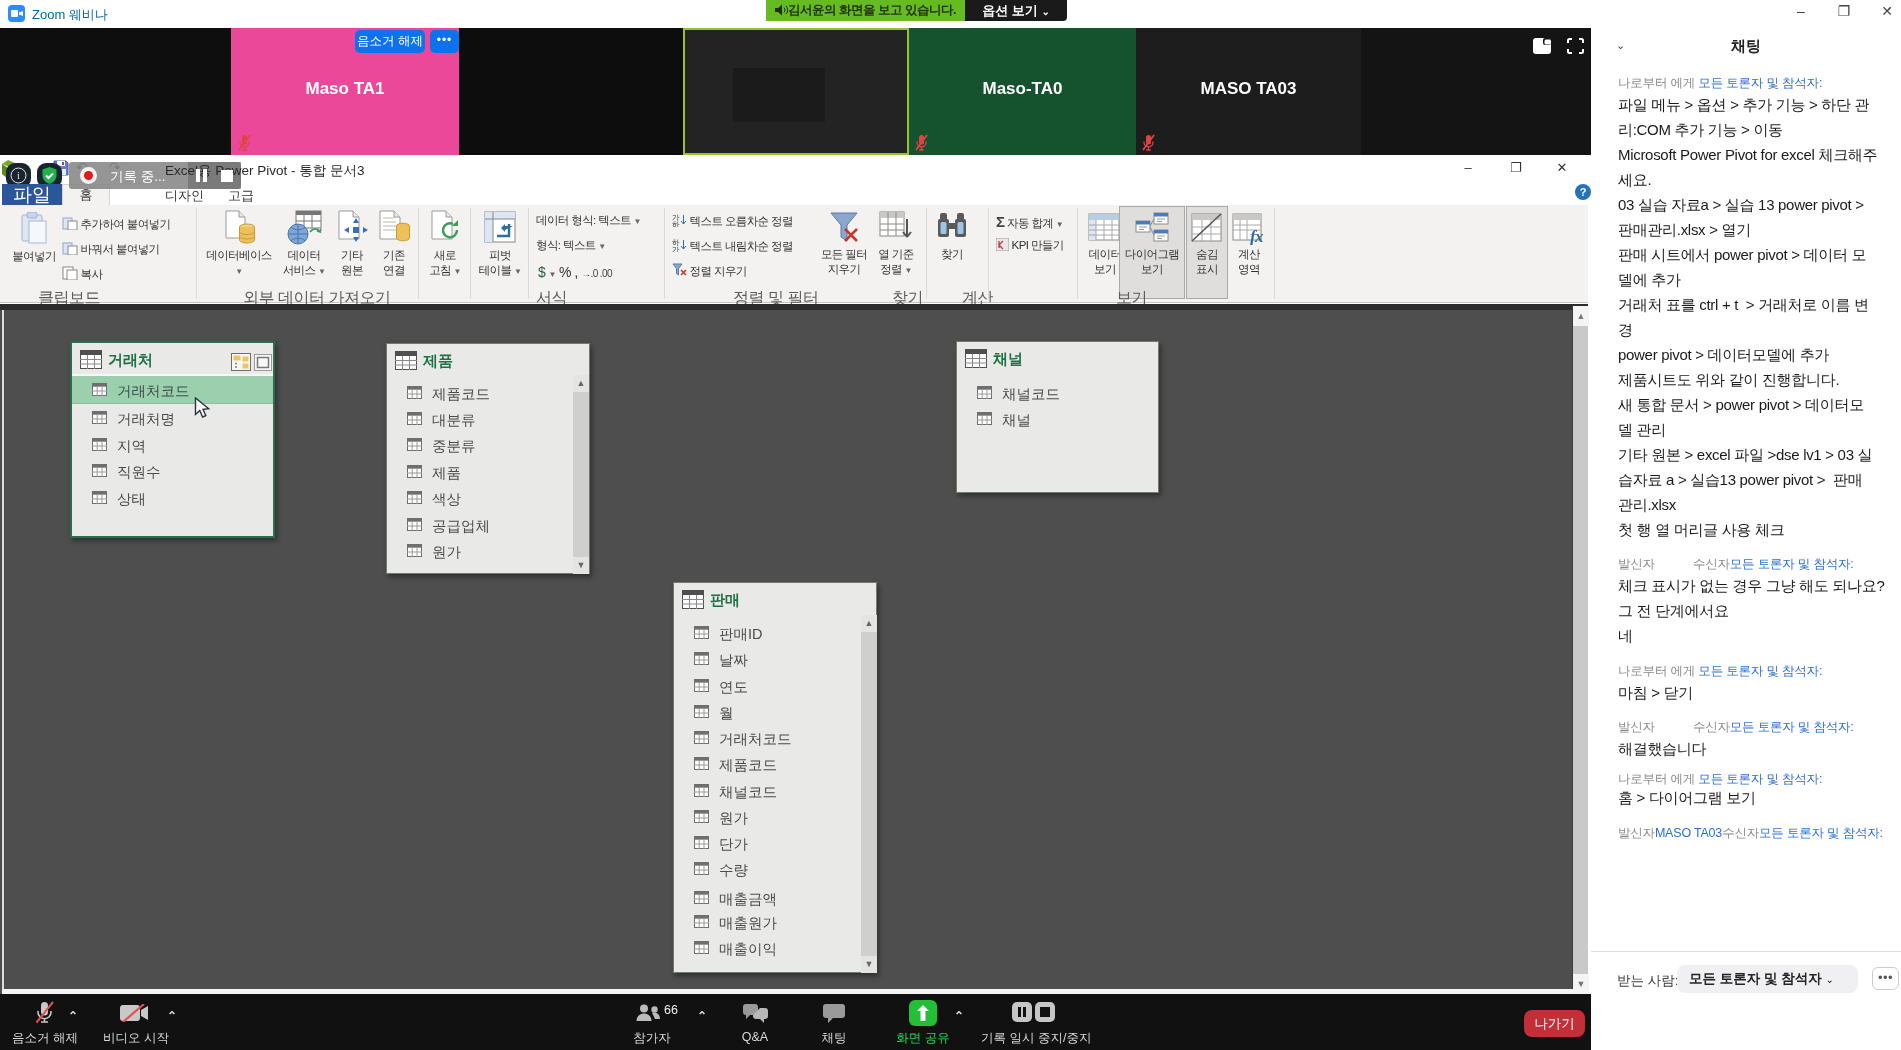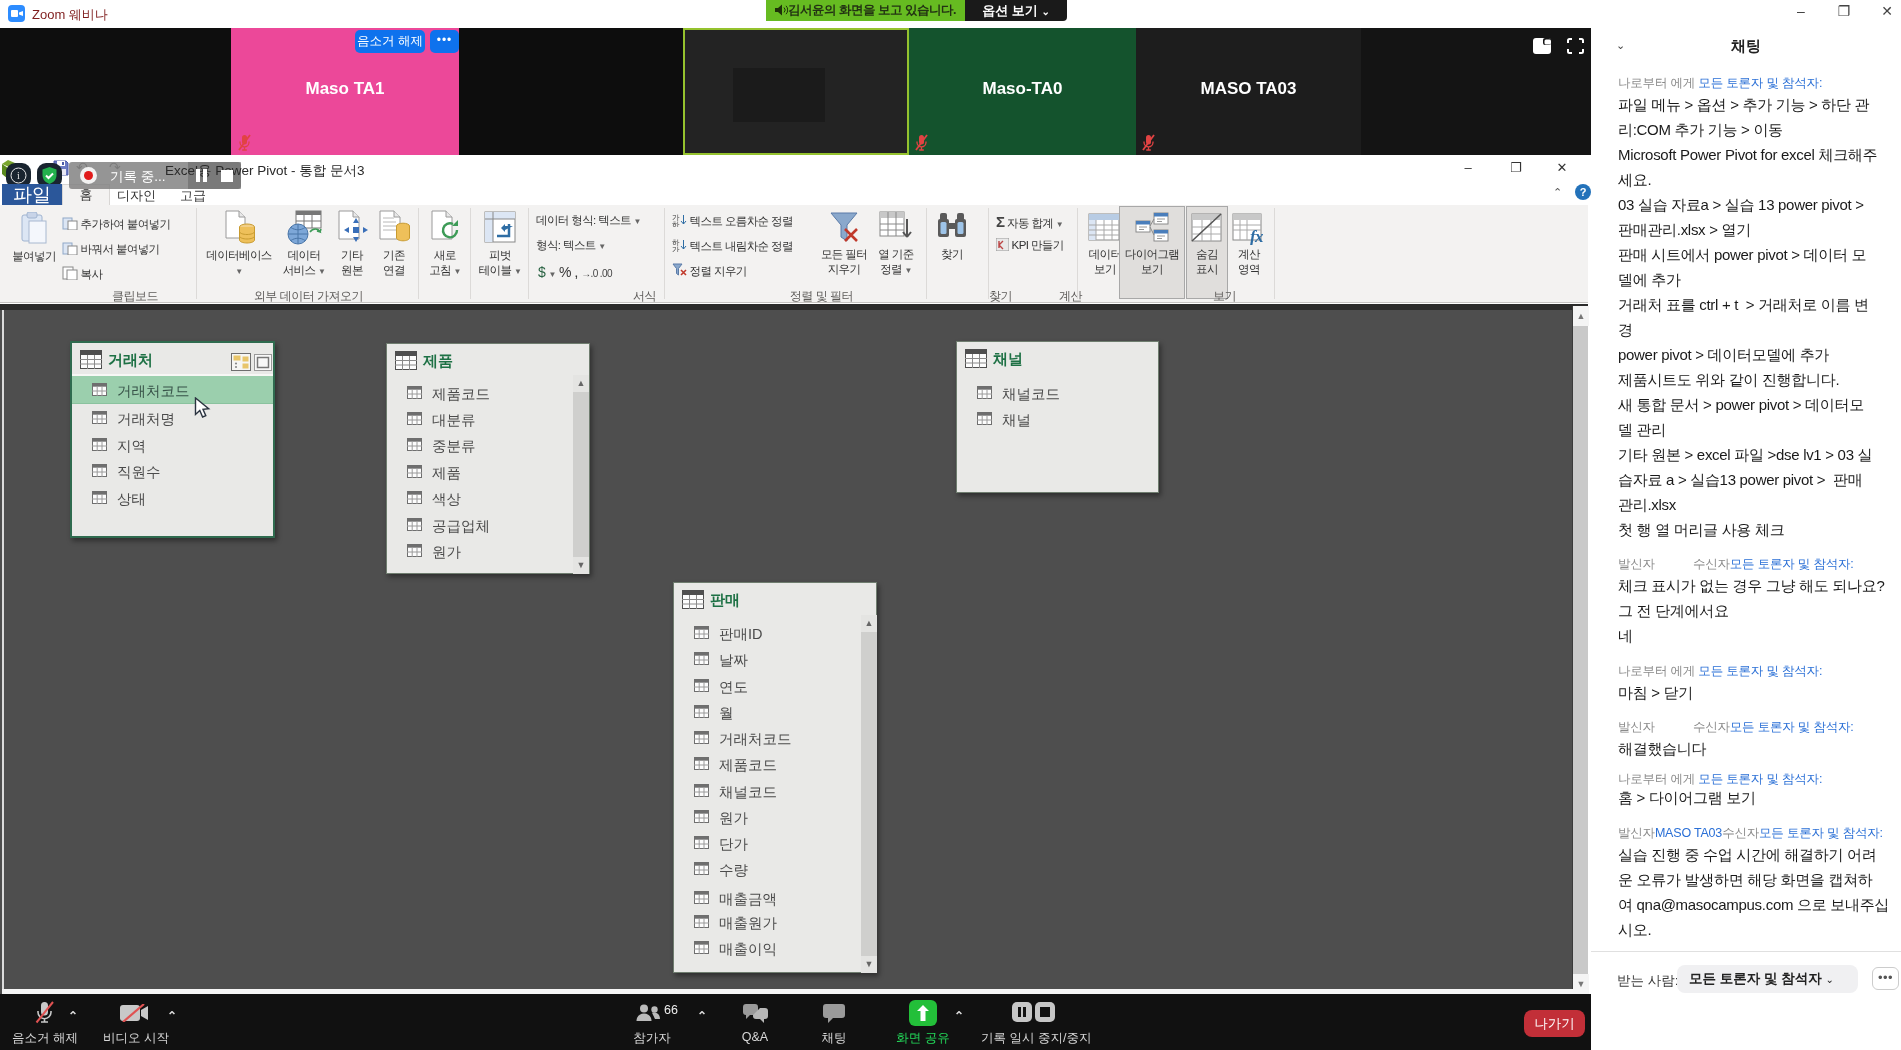--- a/index.html
+++ b/index.html
@@ -5,21 +5,21 @@
 * { margin:0; padding:0; box-sizing:border-box; }
 html,body { width:1901px; height:1050px; overflow:hidden; }
 body { position:relative; font-family:"Liberation Sans",sans-serif; background:#fff; }
 .abs { position:absolute; }
 
 
 #titlebar { left:0; top:0; width:1901px; height:28px; background:#fff; }
 #zlogo { left:8px; top:5px; width:17px; height:17px; background:#2D8CFF; border-radius:4px; }
 #zlogo:after { content:""; position:absolute; left:3px; top:5px; width:7px; height:7px; background:#fff; border-radius:1px; }
 #zlogo:before { content:""; position:absolute; left:11px; top:6px; width:4px; height:5px; background:#fff; clip-path:polygon(0 30%,100% 0,100% 100%,0 70%); }
-#ztitle { left:32px; top:6px; font-size:13px; color:#7f1d1d; }
+#ztitle { left:32px; top:6px; font-size:13px; color:#0369a1; }
 .wbtn { top:3px; color:#444; font-size:14px; width:30px; text-align:center; }
 #notif { left:766px; top:0; width:199px; height:21px; background:#66bb21; color:#233313; font-size:12.5px; font-weight:bold; line-height:21px; text-align:center; white-space:nowrap; letter-spacing:-0.5px; }
 #optbox { left:965px; top:0; width:102px; height:21px; background:#1a1a1a; color:#fff; font-size:13px; font-weight:bold; line-height:21px; text-align:center; border-radius:0 0 4px 0; }
 
 
 #strip { left:0; top:28px; width:1596px; height:127px; background:#0d0d0d; }
 .tile { position:absolute; top:0; height:127px; }
 .vname { position:absolute; width:100%; top:51px; text-align:center; color:#fff; font-size:17px; font-weight:bold; }
 .mute { position:absolute; width:15px; height:17px; }
 #mlogo { position:absolute; left:72px; top:19px; width:80px; height:84px; background:#fff; text-align:center; }
@@ -39,27 +39,27 @@
 .xlwb { top:160px; color:#333; font-size:13px; width:30px; text-align:center; }
 .qat { top:159px; font-size:14px; color:#555; }
 .zovl { background:#19242f; border-radius:9px; }
 #recpill { left:69px; top:162px; width:172px; height:27px; background:rgba(130,130,130,.85); border-radius:3px; z-index:4; }
 #recpill .rdot { position:absolute; left:11px; top:5px; width:17px; height:17px; background:#f2f2f2; border-radius:50%; }
 #recpill .rdot:after { content:""; position:absolute; left:4px; top:4px; width:9px; height:9px; background:#e11b1b; border-radius:50%; }
 #recpill .rtxt { position:absolute; left:41px; top:6px; font-size:13.5px; color:#fff; }
 #recpill .rsq2 { position:absolute; left:119px; top:0; width:53px; height:27px; background:rgba(96,96,96,.5); }
 #tabrow { left:0; top:184px; width:1588px; height:21px; background:#fff; }
 #ftab { position:absolute; left:2px; top:0; width:60px; height:21px; background:#2b579a; color:#fff; font-size:19px; text-align:center; line-height:21px; }
-.rtab { position:absolute; top:3px; font-size:13px; color:#333; }
+.rtab { position:absolute; top:3px; font-size:13px; color:#333;margin-left:48px; }
 #hometab { position:absolute; left:62px; top:0; width:48px; height:21px; background:#f3f2f1; border:1px solid #d8d6d4; border-bottom:none; color:#333; font-size:13px; text-align:center; line-height:20px; }
 
 
 #ribbon { left:0; top:205px; width:1588px; height:98px; background:#f3f2f1; border-bottom:1px solid #c6c4c2; }
 .rsep { position:absolute; top:3px; width:1px; height:91px; background:#dcdad8; }
-.rglabel { position:absolute; top:83px; font-size:12px; color:#5d5b59; text-align:right; width:120px; white-space:nowrap; letter-spacing:-0.5px; }
+.rglabel { position:absolute; top:83px; font-size:16px; color:#5d5b59; text-align:left; width:120px; white-space:nowrap; letter-spacing:-0.5px; }
 .rbig { position:absolute; top:5px; text-align:center; font-size:11.5px; color:#333; line-height:15px; white-space:nowrap; letter-spacing:-0.6px; }
 .rbig svg { display:block; margin-left:auto; margin-right:auto; }
 .rsm { position:absolute; font-size:11.5px; color:#333; white-space:nowrap; letter-spacing:-0.6px; }
 .dd { color:#666; font-size:8px; }
 #darkline { left:0; top:304px; width:1588px; height:6px; background:#2b2b2b; }
 
 
 #diag { left:0; top:310px; width:1588px; height:684px; background:#4e4e4e; }
 #vscroll { position:absolute; left:1572px; top:-4px; width:16px; height:688px; background:#c9c9c9; border-left:1px solid #3a3a3a; }
 .sarr { position:absolute; left:0; width:16px; height:20px; color:#777; font-size:9px; text-align:center; line-height:20px; background:#f4f4f4; }
@@ -791,21 +791,20 @@
   <div class="cmsg" style="top:64px;">파일 메뉴 &gt; 옵션 &gt; 추가 기능 &gt; 하단 관<br>리:COM 추가 기능 &gt; 이동<br>Microsoft Power Pivot for excel 체크해주<br>세요.<br>03 실습 자료a &gt; 실습 13 power pivot &gt;<br>판매관리.xlsx &gt; 열기<br>판매 시트에서 power pivot &gt; 데이터 모<br>델에 추가<br>거래처 표를 ctrl + t&nbsp; &gt; 거래처로 이름 변<br>경<br>power pivot &gt; 데이터모델에 추가<br>제품시트도 위와 같이 진행합니다.<br>새 통합 문서 &gt; power pivot &gt; 데이터모<br>델 관리<br>기타 원본 &gt; excel 파일 &gt;dse lv1 &gt; 03 실<br>습자료 a &gt; 실습13 power pivot &gt;&nbsp; 판매<br>관리.xlsx<br>첫 행 열 머리글 사용 체크</div>
   <div class="cmeta" style="top:528px;">발신자<span style="margin-left:38px;">수신자</span><b>모든 토론자 및 참석자:</b></div>
   <div class="cmsg" style="top:545px;">체크 표시가 없는 경우 그냥 해도 되나요?<br>그 전 단계에서요<br>네</div>
   <div class="cmeta" style="top:635px;">나로부터 에게 <b>모든 토론자 및 참석자:</b></div>
   <div class="cmsg" style="top:652px;">마침 &gt; 닫기</div>
   <div class="cmeta" style="top:691px;">발신자<span style="margin-left:38px;">수신자</span><b>모든 토론자 및 참석자:</b></div>
   <div class="cmsg" style="top:708px;">해결했습니다</div>
   <div class="cmeta" style="top:743px;">나로부터 에게 <b>모든 토론자 및 참석자:</b></div>
   <div class="cmsg" style="top:757px;">홈 &gt; 다이어그램 보기</div>
   <div class="cmeta" style="top:797px;">발신자<b>MASO TA03</b>수신자<b>모든 토론자 및 참석자:</b></div>
-  <div class="cmsg" style="top:814px;">실습 진행 중 수업 시간에 해결하기 어려<br>운 오류가 발생하면 해당 화면을 캡쳐하<br>여 qna@masocampus.com 으로 보내주십<br>시오.</div>
   <div id="chatdiv"></div>
   <div id="recipv">받는 사람:</div>
   <div id="recipchip">모든 토론자 및 참석자 <span style="font-size:10px;font-weight:normal;">⌄</span></div>
   <div id="chatmore">•••</div>
 </div>
 
 <div class="abs" id="ztool">
   <svg style="position:absolute;left:33px;top:7px;" width="23" height="23" viewBox="0 0 23 23">
       <path d="M8 4.5a3.5 3.5 0 0 1 7 0V11a3.5 3.5 0 0 1-7 0z" fill="#c8c8c8"></path>
       <path d="M5 10v1.2a6.5 6.5 0 0 0 13 0V10M11.5 17.5v3.5M8 21h7" stroke="#c8c8c8" stroke-width="1.6" fill="none"></path>

